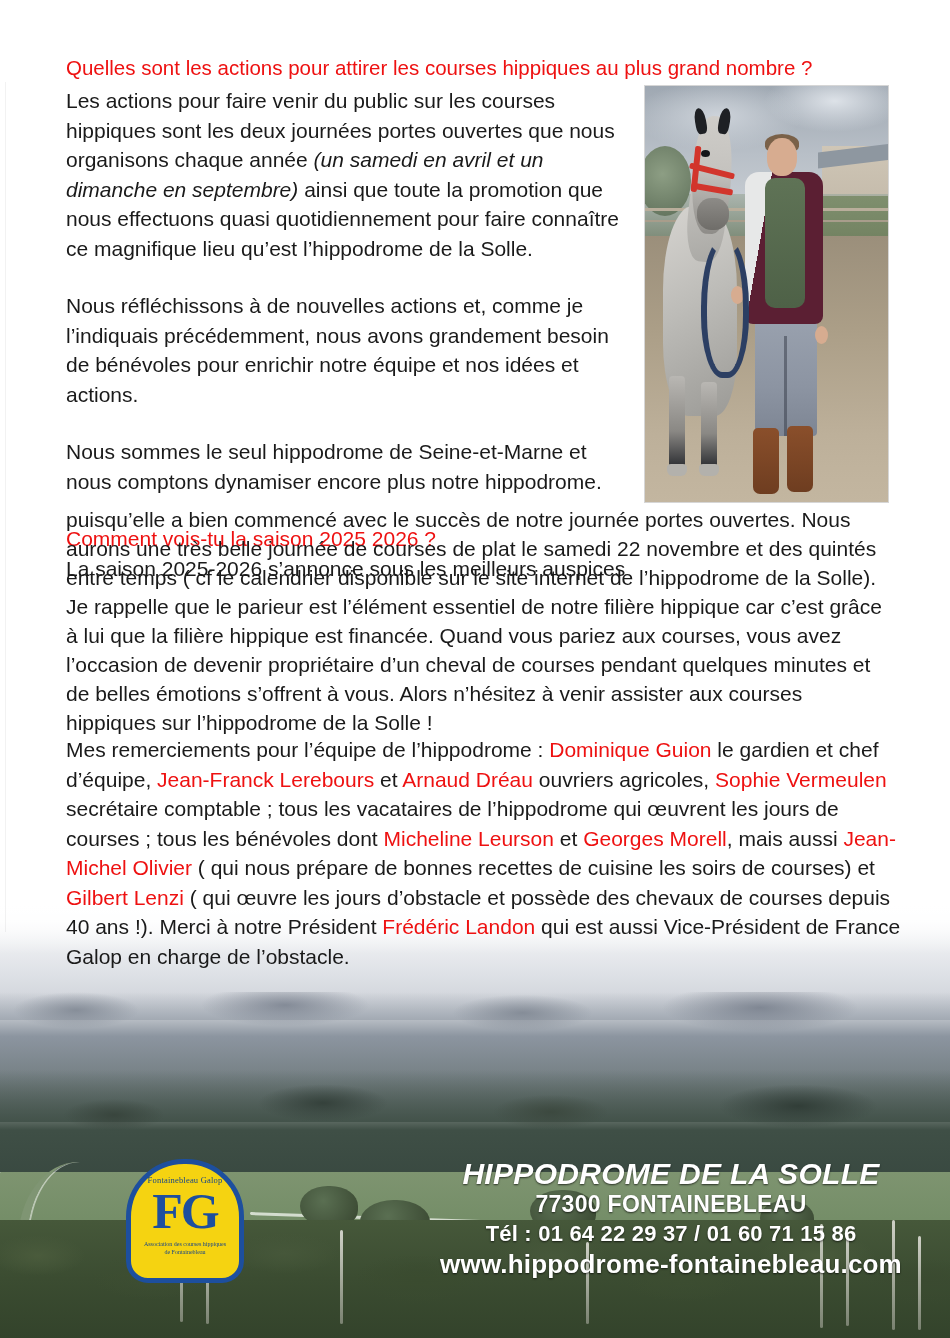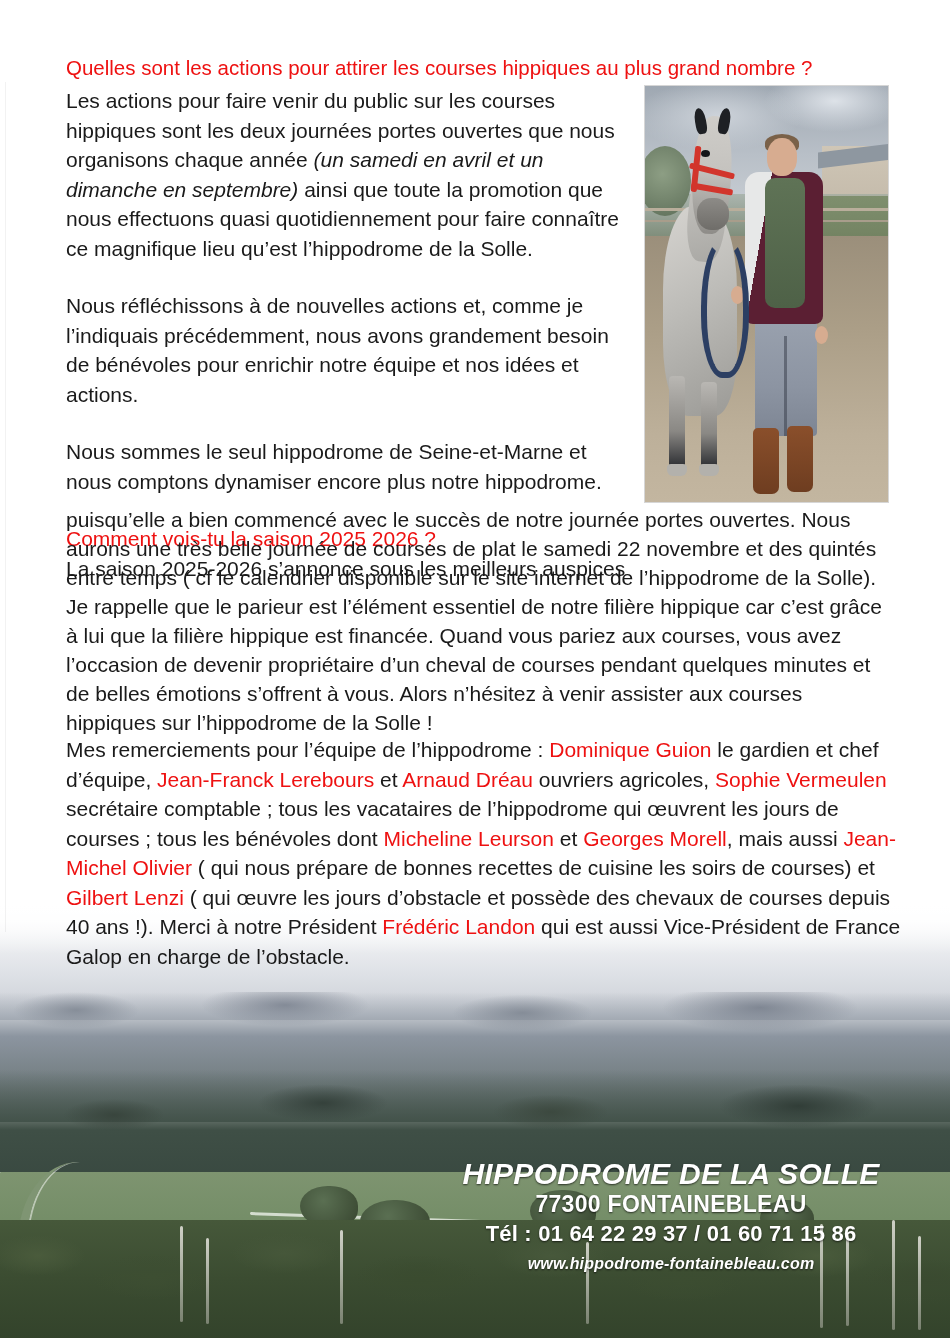--- a/index.html
+++ b/index.html
@@ -401,21 +401,21 @@
     top: 1158px;
     width: 512px;
     text-align: center;
     color: #ffffff;
     font-weight: bold;
     text-shadow: 0 1px 2px rgba(0,0,0,.65);
   }
   .footer .f1 { font-size: 30px; line-height: 31px; letter-spacing: .3px; font-style: italic; }
   .footer .f2 { font-size: 23px; line-height: 30px; letter-spacing: .3px; }
   .footer .f3 { font-size: 22px; line-height: 30px; letter-spacing: .2px; }
-  .footer .f4 { font-size: 16px; line-height: 30px; letter-spacing: .2px; font-style: italic; }
+  .footer .f4 { font-size: 26px; line-height: 30px; letter-spacing: .2px; }
 
   .edge-left {
     position: absolute; left: 5px; top: 82px; width: 1px; height: 850px;
     background: rgba(0,0,0,.05);
   }
 </style>
 </head>
 <body>
 
 <div class="page">
@@ -505,20 +505,28 @@
 
     <div class="wide-block">
       <p>puisqu’elle a bien commencé avec le succès de notre journée portes ouvertes. Nous aurons une très belle journée de courses de plat le samedi 22 novembre et des quintés entre temps ( cf le calendrier disponible sur le site internet de l’hippodrome de la Solle). Je rappelle que le parieur est l’élément essentiel de notre filière hippique car c’est grâce à lui que la filière hippique est financée. Quand vous pariez aux courses, vous avez l’occasion de devenir propriétaire d’un cheval de courses pendant quelques minutes et de belles émotions s’offrent à vous. Alors n’hésitez à venir assister aux courses hippiques sur l’hippodrome de la Solle !</p>
     </div>
 
     <div class="thanks-block">
       <p><span>Mes remerciements pour l’équipe de l’hippodrome : </span><span class="name">Dominique Guion</span><span> le gardien et chef d’équipe, </span><span class="name">Jean-Franck Lerebours</span><span> et </span><span class="name">Arnaud Dréau</span><span> ouvriers agricoles, </span><span class="name">Sophie Vermeulen</span><span> secrétaire comptable ; tous les vacataires de l’hippodrome qui œuvrent les jours de courses ; tous les bénévoles dont </span><span class="name">Micheline Leurson</span><span> et </span><span class="name">Georges Morell</span><span>, mais aussi </span><span class="name">Jean-Michel Olivier</span><span> ( qui nous prépare de bonnes recettes de cuisine les soirs de courses) et </span><span class="name">Gilbert Lenzi</span><span> ( qui œuvre les jours d’obstacle et possède des chevaux de courses depuis 40 ans !).  Merci à notre Président </span><span class="name">Frédéric Landon</span><span> qui est aussi Vice-Président de France Galop en charge de l’obstacle.</span></p>
     </div>
   </div>
 
+  <div class="logo">
+    <div class="logo-shield">
+      <div class="logo-top-text">Fontainebleau Galop</div>
+      <div class="logo-fg">FG</div>
+      <div class="logo-bottom-text">Association des courses hippiques</div>
+      <div class="logo-bottom-text" style="margin-top:0;">de Fontainebleau</div>
+    </div>
+  </div>
 
   <div class="footer">
     <div class="f1">HIPPODROME DE LA SOLLE</div>
     <div class="f2">77300 FONTAINEBLEAU</div>
     <div class="f3">Tél :  01 64 22 29 37 / 01 60 71 15 86</div>
     <div class="f4">www.hippodrome-fontainebleau.com</div>
   </div>
 
 </div>
 

